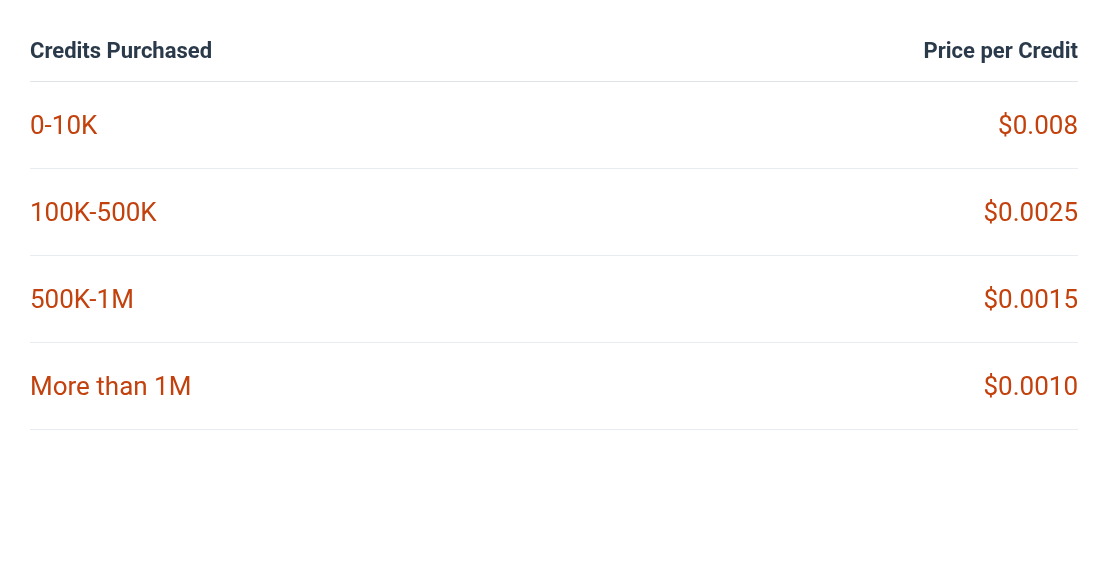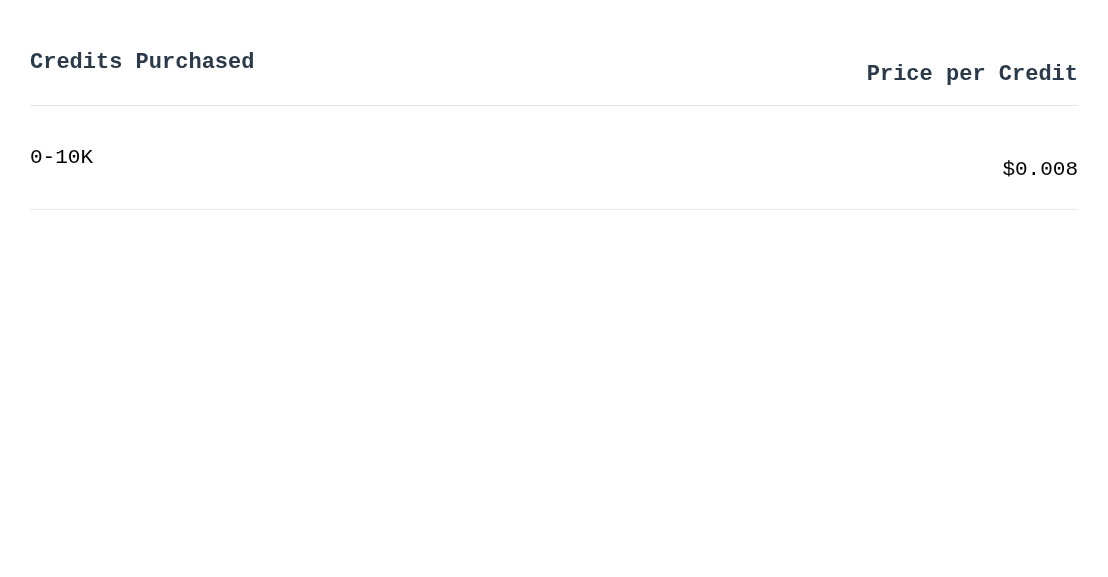--- a/index.html
+++ b/index.html
@@ -8,21 +8,20 @@
       box-sizing: border-box;
     }
     body {
       font-family: -apple-system, BlinkMacSystemFont, "Segoe UI", Roboto, Helvetica, Arial, sans-serif;
       background: #ffffff;
       padding: 20px 30px;
       width: 1108px;
     }
     .pricing-table {
       width: 100%;
-      font-family: Liberation Mono, monospace;
     }
     .table-header {
       display: flex;
       justify-content: space-between;
       align-items: center;
       padding: 18px 0;
       border-bottom: 1px solid #e0e3e8;
     }
     .table-header .col {
       font-weight: 700;
@@ -30,42 +29,53 @@
       color: #2b3a4a;
     }
     .table-row {
       display: flex;
       justify-content: space-between;
       align-items: center;
       padding: 28px 0;
       border-bottom: 1px solid #e8ebef;
     }
     .table-row .col {
-      font-size: 21px;
-      color: #000000;
+      font-size: 26px;
+      color: #c2410c;
       font-weight: 400;
     }
     .col-left {
       text-align: left;
     }
     .col-right {
       text-align: right;
-      margin-top: 24px;
     }
   </style>
 </head>
 <body>
 
 <div class="pricing-table">
   <div class="table-header">
     <div class="col col-left">Credits Purchased</div>
     <div class="col col-right">Price per Credit</div>
   </div>
 
   <div class="table-row">
     <div class="col col-left">0-10K</div>
     <div class="col col-right">$0.008</div>
   </div>
 
 
+  <div class="table-row">
+    <div class="col col-left">100K-500K</div>
+    <div class="col col-right">$0.0025</div>
+  </div>
 
+  <div class="table-row">
+    <div class="col col-left">500K-1M</div>
+    <div class="col col-right">$0.0015</div>
+  </div>
 
+  <div class="table-row">
+    <div class="col col-left">More than 1M</div>
+    <div class="col col-right">$0.0010</div>
+  </div>
 </div>
 
 </body></html>

